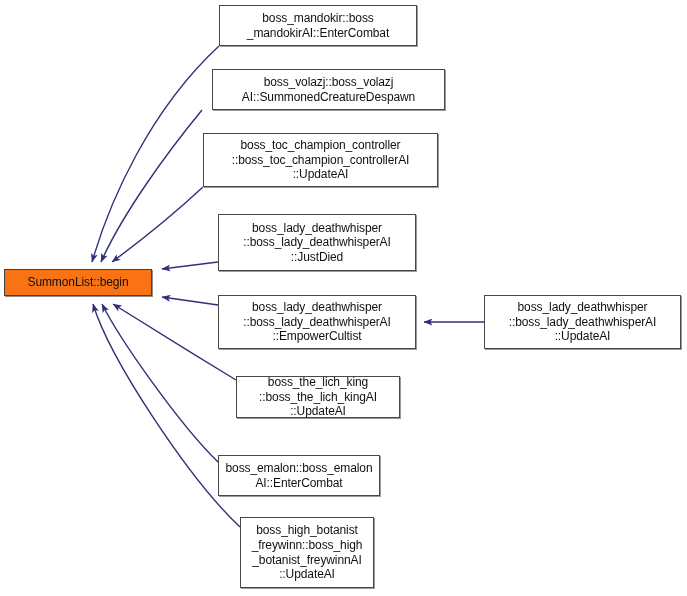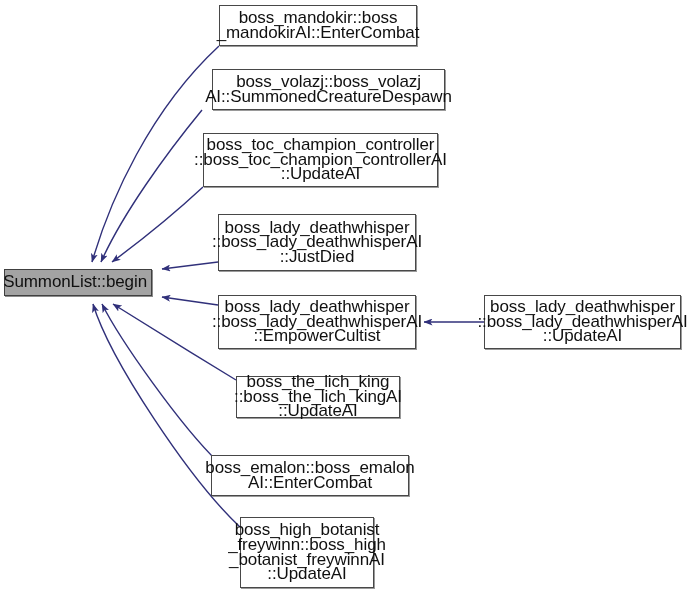--- a/index.html
+++ b/index.html
@@ -22,35 +22,34 @@
     width: 687px;
     height: 596px;
     pointer-events: none;
   }
   .node {
     position: absolute;
     box-sizing: border-box;
     border: 1px solid #484848;
     background: #ffffff;
     color: #101010;
-    font-size: 17px;
+    font-size: 12px;
     line-height: 14.6px;
     text-align: center;
     display: flex;
     align-items: center;
     justify-content: center;
     white-space: pre-line;
     box-shadow: 1px 1px 0 0 #9a9a9a;
     letter-spacing: -0.1px;
   }
   .node.root {
-    background: #a3a3a3;
+    background: #f97316;
     border-color: #404040;
     box-shadow: 1px 1px 0 0 #8c8c8c;
-    justify-content: flex-end;
   }
   .node-label {
     display: block;
     padding: 0 4px;
     white-space: pre-line;
   }
 </style>
 </head>
 <body>
 
@@ -86,21 +85,21 @@
 ::UpdateAI</span></div>
       <div class="node" style="left: 218px; top: 214px; width: 198px; height: 57px;"><span class="node-label">boss_lady_deathwhisper
 ::boss_lady_deathwhisperAI
 ::JustDied</span></div>
       <div class="node" style="left: 218px; top: 295px; width: 198px; height: 54px;"><span class="node-label">boss_lady_deathwhisper
 ::boss_lady_deathwhisperAI
 ::EmpowerCultist</span></div>
       <div class="node" style="left: 236px; top: 376px; width: 164px; height: 42px;"><span class="node-label">boss_the_lich_king
 ::boss_the_lich_kingAI
 ::UpdateAI</span></div>
-      <div class="node" style="left: 211px; top: 455px; width: 198px; height: 41px;"><span class="node-label">boss_emalon::boss_emalon
+      <div class="node" style="left: 218px; top: 455px; width: 162px; height: 41px;"><span class="node-label">boss_emalon::boss_emalon
 AI::EnterCombat</span></div>
       <div class="node" style="left: 240px; top: 517px; width: 134px; height: 71px;"><span class="node-label">boss_high_botanist
 _freywinn::boss_high
 _botanist_freywinnAI
 ::UpdateAI</span></div>
       <div class="node" style="left: 484px; top: 295px; width: 197px; height: 54px;"><span class="node-label">boss_lady_deathwhisper
 ::boss_lady_deathwhisperAI
 ::UpdateAI</span></div>
     </div>
 

